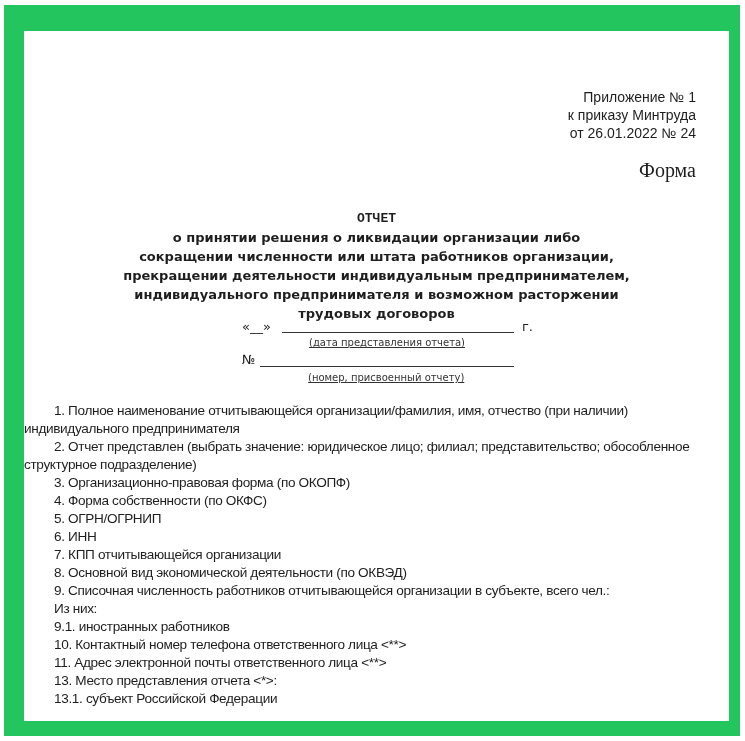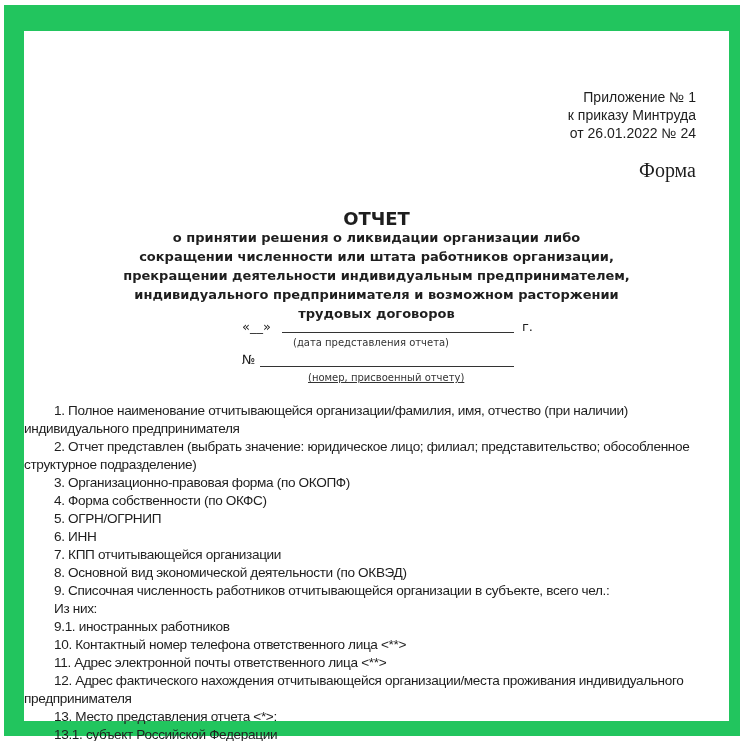--- a/index.html
+++ b/index.html
@@ -5,27 +5,27 @@
   html, body { margin:0; padding:0; background:#ffffff; }
   body { width:745px; height:741px; position:relative; overflow:hidden; }
   .frame { position:absolute; left:4px; top:5px; width:736px; height:731px; background:#22c55e; }
   .page { position:absolute; left:20px; top:26px; width:705px; height:690px; background:#ffffff;
           font-family:"DejaVu Sans Condensed","Liberation Sans Narrow","Liberation Sans", sans-serif; color:#1e1e1e; }
   .appendix { position:absolute; right:33px; top:57px; text-align:right; font-family:"Liberation Sans", sans-serif;
               font-size:14px; line-height:18px; }
   .form-label { position:absolute; right:33px; top:128px; font-family:Liberation Serif, serif; font-size:20px; }
   .title { position:absolute; left:0; width:705px; top:178px; text-align:center; font-family:"DejaVu Sans", sans-serif;
            font-weight:bold; font-size:13px; line-height:19px; }
-  .title .main { font-size:18px; }
+  .title .main { font-size:13px;font-family:Liberation Mono, monospace; }
   .date-row { position:absolute; top:288px; left:218px; width:310px; height:16px; font-family:"DejaVu Sans", sans-serif; font-size:13px; }
   .date-row .quote { position:absolute; left:0; top:0; }
   .date-row .line { position:absolute; left:40px; top:13px; width:232px; border-bottom:1px solid #333; }
   .date-row .g { position:absolute; left:280px; top:0; }
   .caption { position:absolute; font-family:"DejaVu Sans", sans-serif; font-size:10px; color:#333; }
-  .cap-date { left:269px; top:306px; }
+  .cap-date { left:285px; top:306px;text-decoration:underline; }
   .num-row { position:absolute; top:321px; left:218px; width:300px; height:16px; font-family:"DejaVu Sans", sans-serif; font-size:13px; }
   .num-row .sign { position:absolute; left:0; top:0; }
   .num-row .line { position:absolute; left:18px; top:14px; width:254px; border-bottom:1px solid #333; }
   .cap-num { left:284px; top:341px;text-decoration:underline; }
   .body { position:absolute; left:0; top:371px; width:705px; font-family:"Liberation Sans", sans-serif; font-size:13.6px; line-height:18px;
           letter-spacing:-0.35px; }
   .p { padding-left:0; text-indent:30px; margin:0; padding-right:8px; }
 </style>
 </head>
 <body>
@@ -70,19 +70,18 @@
       <p class="p">4. Форма собственности (по ОКФС)</p>
       <p class="p">5. ОГРН/ОГРНИП</p>
       <p class="p">6. ИНН</p>
       <p class="p">7. КПП отчитывающейся организации</p>
       <p class="p">8. Основной вид экономической деятельности (по ОКВЭД)</p>
       <p class="p">9. Списочная численность работников отчитывающейся организации в субъекте, всего чел.:</p>
       <p class="p">Из них:</p>
       <p class="p">9.1. иностранных работников</p>
       <p class="p">10. Контактный номер телефона ответственного лица &lt;**&gt;</p>
       <p class="p">11. Адрес электронной почты ответственного лица &lt;**&gt;</p>
-      <p class="p">12. Адрес фактического нахождения отчитывающейся организации/места проживания индивидуального предпринимателя</p>
       <p class="p">13. Место представления отчета &lt;*&gt;:</p>
       <p class="p">13.1. субъект Российской Федерации</p>
     </div>
 
   </div>
 </div>
 
 </body></html>

